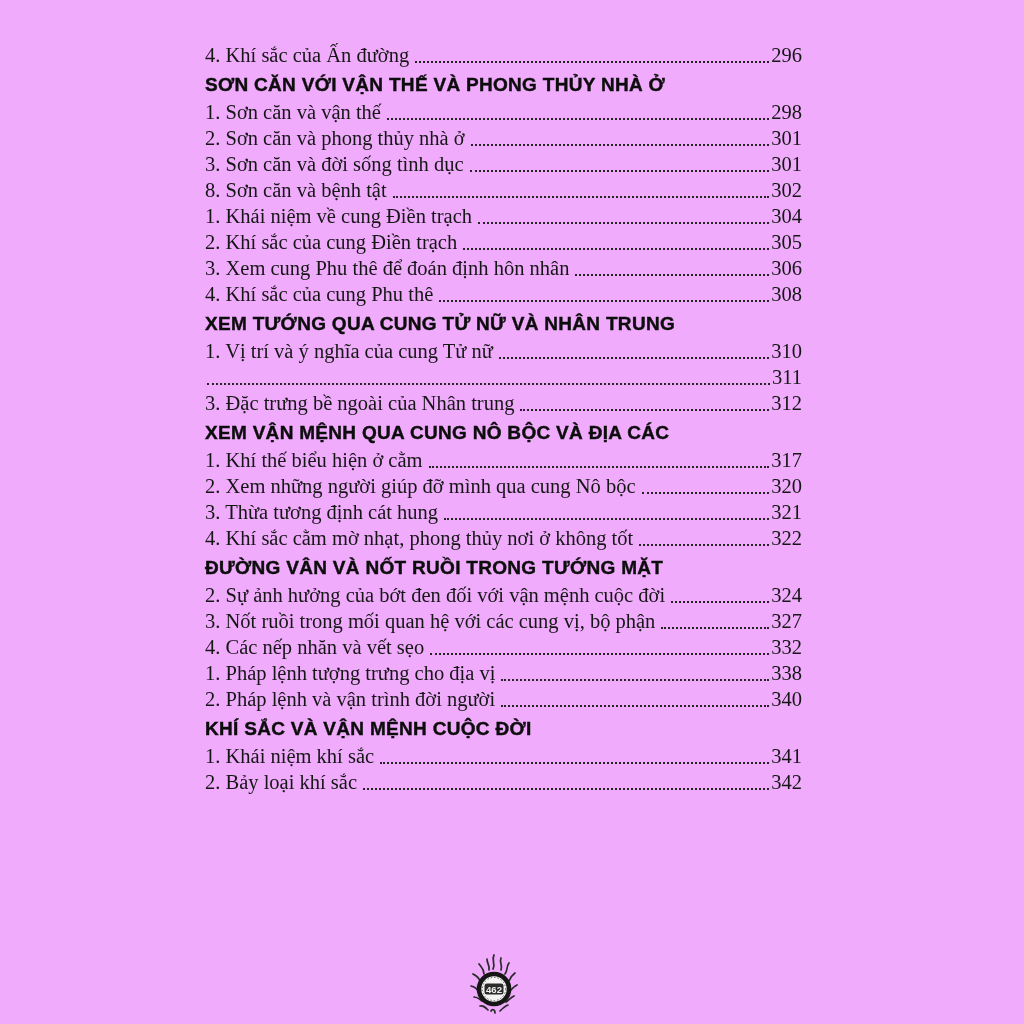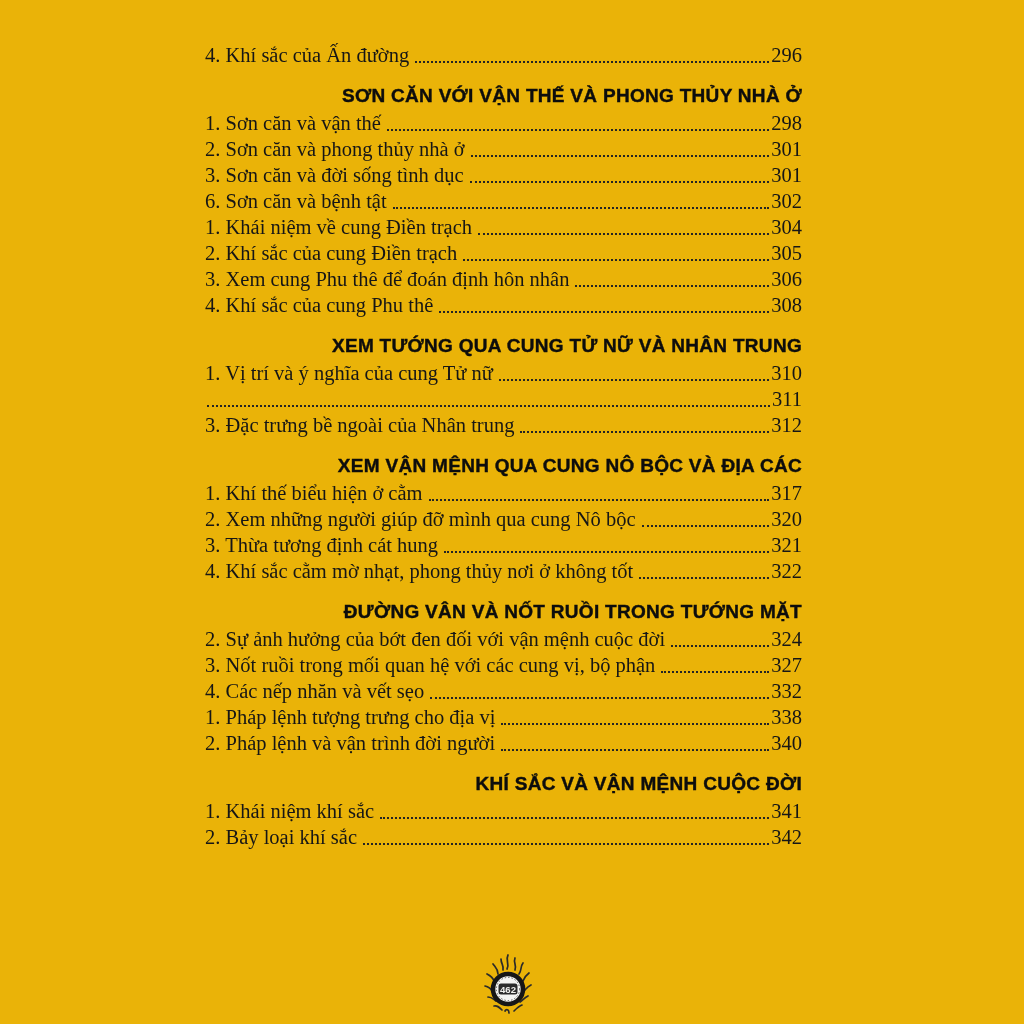--- a/index.html
+++ b/index.html
@@ -4,40 +4,40 @@
 <style>
   html, body {
     margin: 0;
     padding: 0;
     background: #ffffff;
   }
   .page {
     position: relative;
     width: 1024px;
     height: 1024px;
-    background: #eab308;
+    background: #f0abfc;
     color: #1b1b1b;
     overflow: hidden;
     font-family: "Liberation Serif", serif;
   }
   .toc {
     position: absolute;
     left: 205px;
     top: 42px;
     width: 597px;
   }
   .section-heading {
-    text-align: right;
+    text-align: left;
     font-family: "Liberation Sans", sans-serif;
     font-weight: 700;
     font-size: 19px;
     line-height: 24px;
     letter-spacing: 0.3px;
     color: #0d0d0d;
-    margin: 16px 0 2px;
+    margin: 5px 0 2px;
     white-space: nowrap;
     -webkit-text-stroke: 0.4px #0d0d0d;
   }
   .toc-row {
     display: flex;
     align-items: baseline;
     font-size: 20.5px;
     line-height: 26px;
     color: #161616;
   }
@@ -50,21 +50,21 @@
     min-width: 18px;
     align-self: flex-end;
     margin: 0 2px 5px 2px;
     border-bottom: 2.4px dotted #242424;
   }
   .toc-page {
     white-space: nowrap;
   }
   .emblem {
     position: absolute;
-    left: 479px;
+    left: 465px;
     top: 952px;
     width: 58px;
     height: 66px;
   }
   .emblem svg { display: block; }
 </style>
 </head>
 <body>
 
 <div class="page">
@@ -85,21 +85,21 @@
         <span class="toc-label">2. Sơn căn và phong thủy nhà ở</span>
         <span class="dot-leader"></span>
         <span class="toc-page">301</span>
       </div>
       <div class="toc-row">
         <span class="toc-label">3. Sơn căn và đời sống tình dục</span>
         <span class="dot-leader"></span>
         <span class="toc-page">301</span>
       </div>
       <div class="toc-row">
-        <span class="toc-label">6. Sơn căn và bệnh tật</span>
+        <span class="toc-label">8. Sơn căn và bệnh tật</span>
         <span class="dot-leader"></span>
         <span class="toc-page">302</span>
       </div>
       <div class="toc-row">
         <span class="toc-label">1. Khái niệm về cung Điền trạch</span>
         <span class="dot-leader"></span>
         <span class="toc-page">304</span>
       </div>
       <div class="toc-row">
         <span class="toc-label">2. Khí sắc của cung Điền trạch</span>

